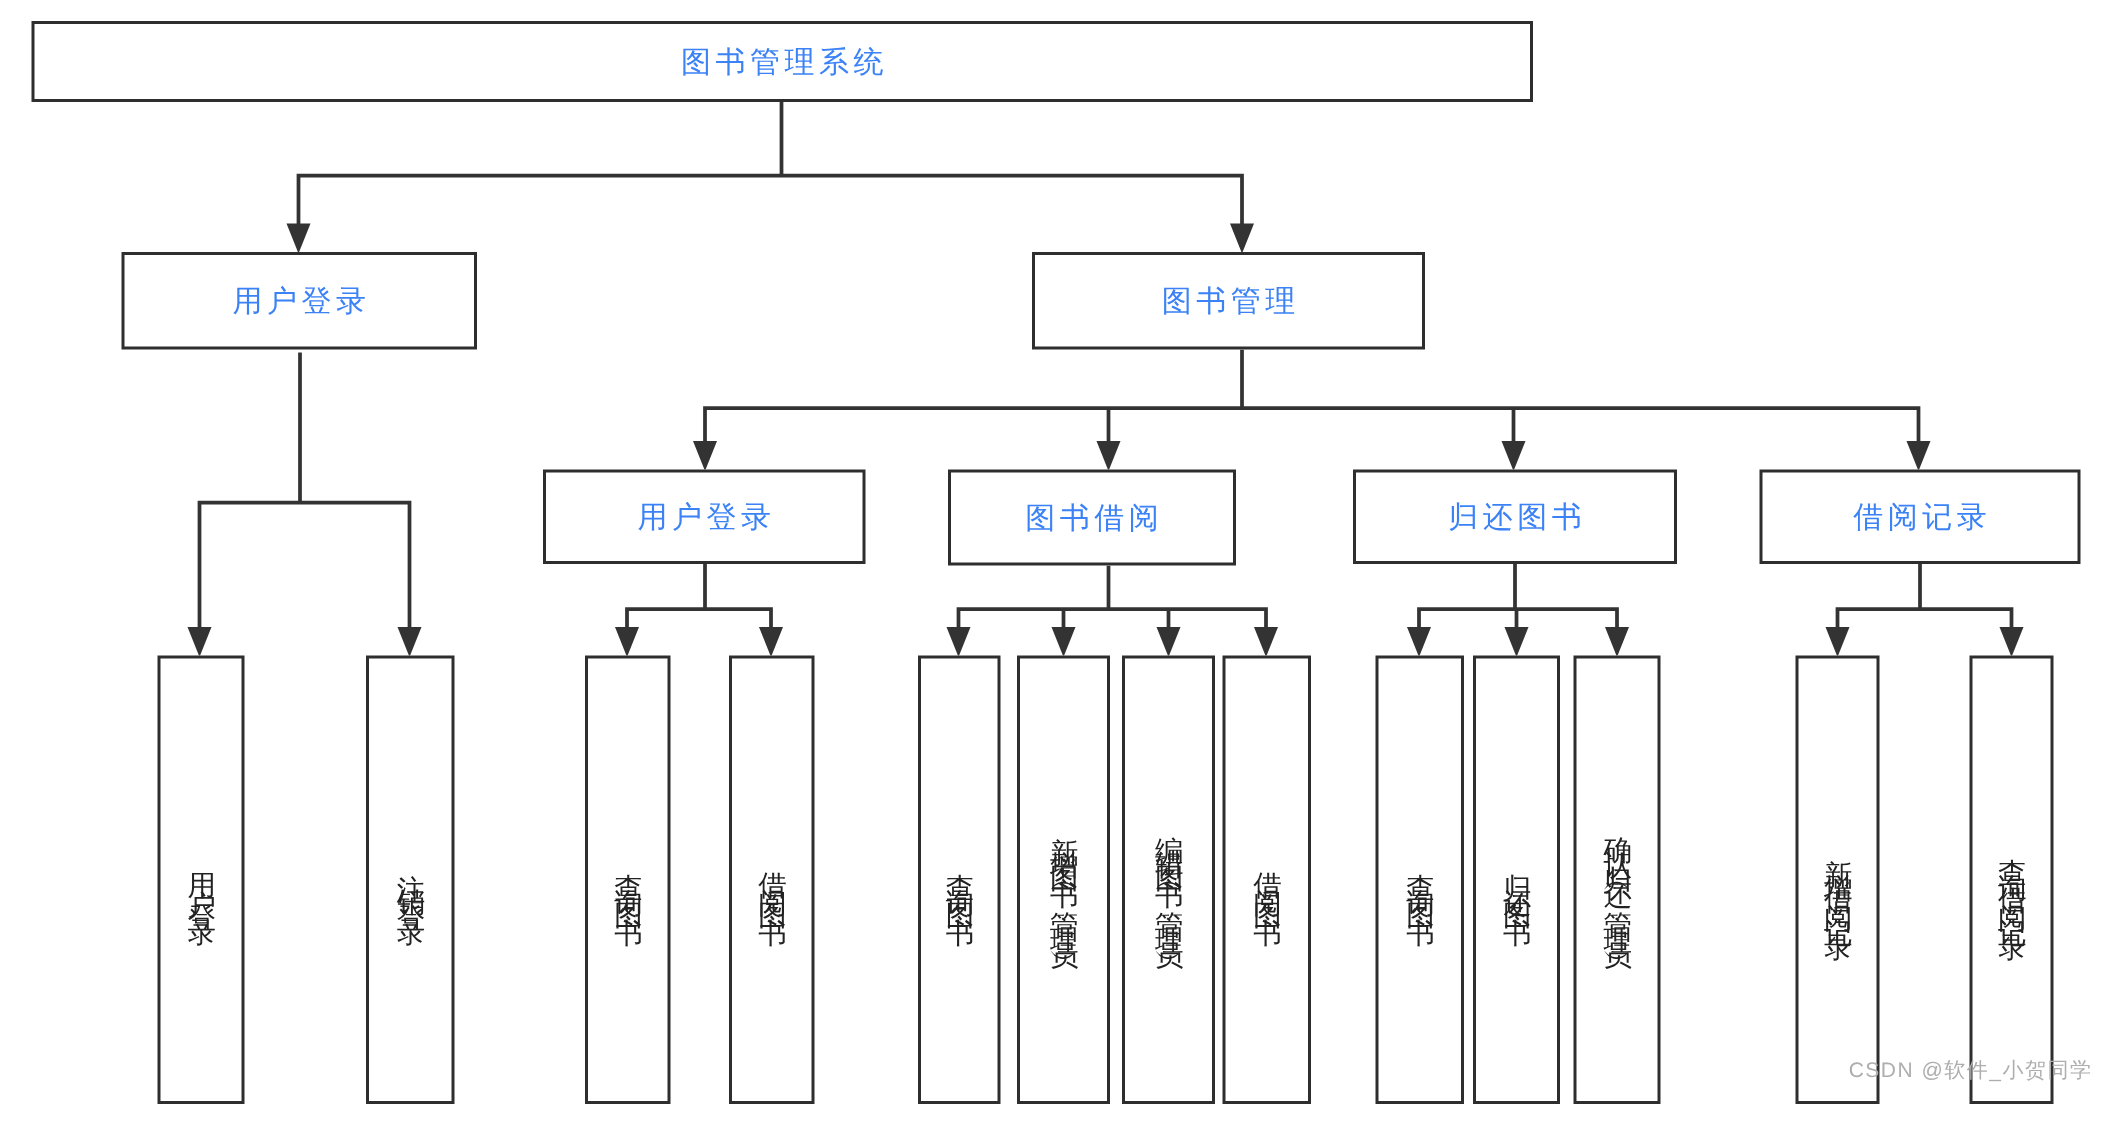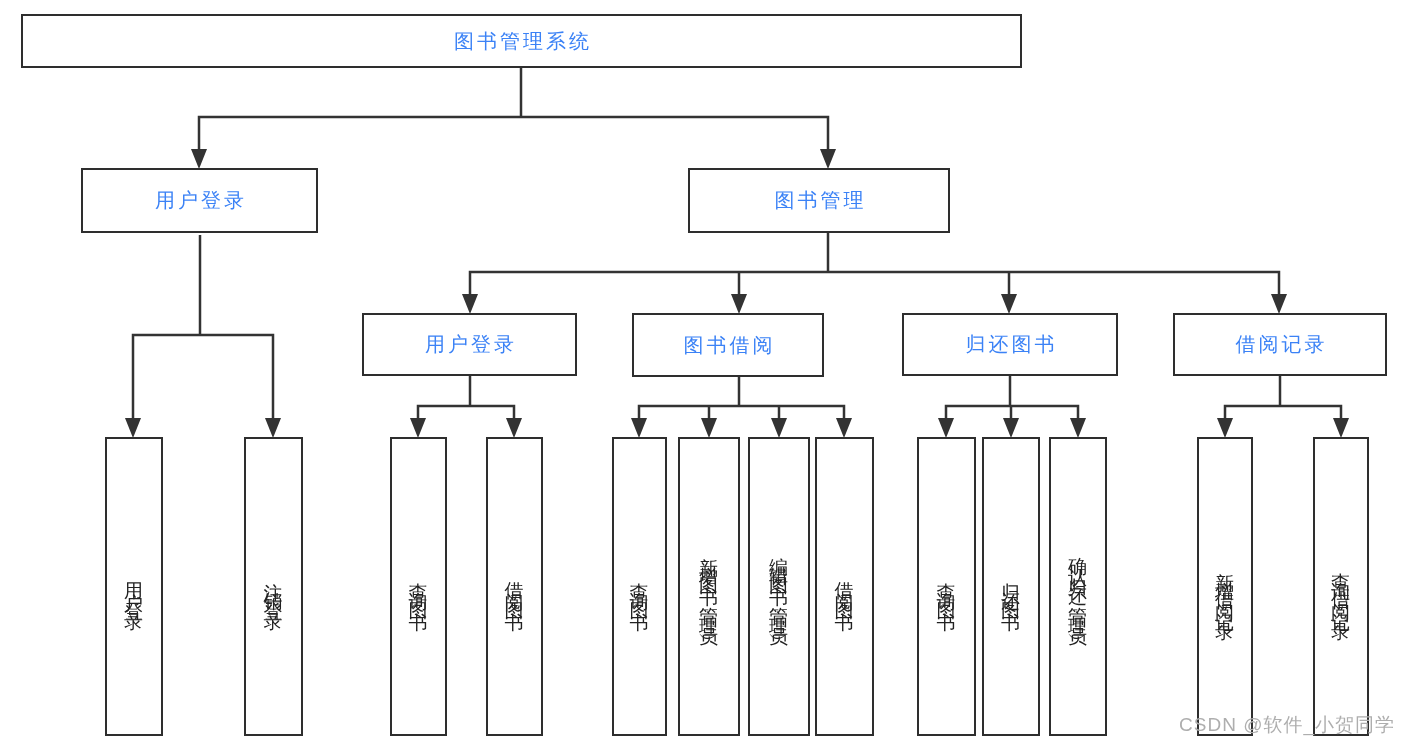--- a/index.html
+++ b/index.html
@@ -33,22 +33,22 @@
     writing-mode:vertical-rl;
     text-orientation:mixed;
     font-size:19px;
     letter-spacing:10px;
     color:#222;
     line-height:1;
   }
   .watermark{
     position:absolute;
     right:10px;
-    bottom:9px;
-    font-size:19px;
+    bottom:24px;
+    font-size:14px;
     color:#aeaeae;
     letter-spacing:1px;
     z-index:3;
     white-space:nowrap;
   }
 </style>
 </head>
 <body>
 
 <div class="canvas">

